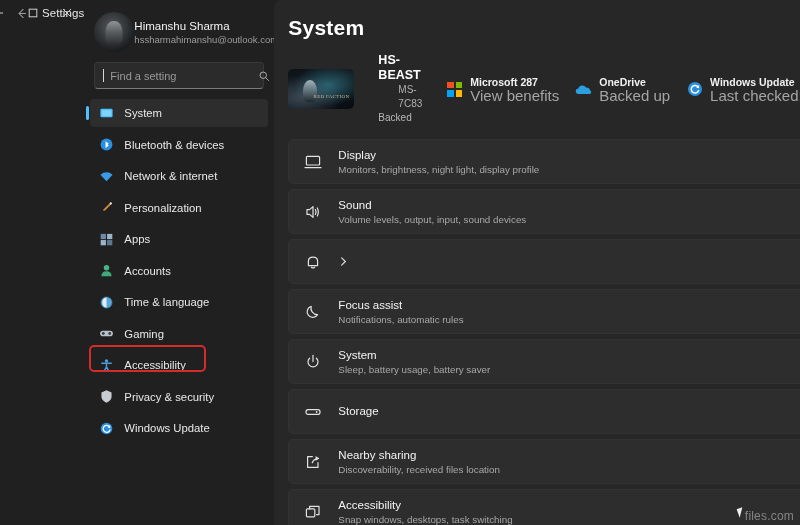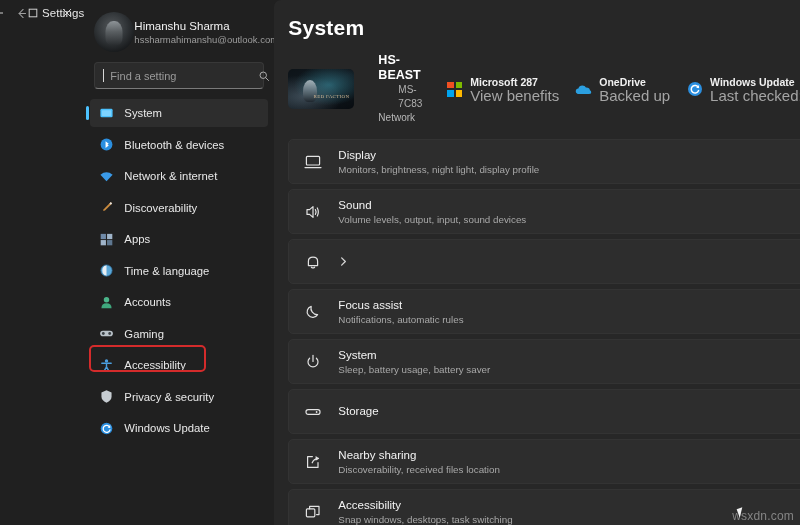--- a/index.html
+++ b/index.html
@@ -343,54 +343,54 @@
           <span class="nav-label">Network &amp; internet</span>
         </div>
 
         <div class="nav-item">
           <span class="nav-icon">
             <svg viewBox="0 0 16 16">
                 <path d="M12.6 2.2 L14 3.6 L6.4 11.2 L4.4 11.8 L5 9.8 Z" fill="#c98a3e"></path>
                 <path d="M12.6 2.2 L14 3.6 L12.6 5 L11.2 3.6 Z" fill="#e0e0e0"></path>
               </svg>
           </span>
-          <span class="nav-label">Discoverability</span>
+          <span class="nav-label">Personalization</span>
         </div>
 
         <div class="nav-item">
           <span class="nav-icon">
             <svg viewBox="0 0 16 16">
                 <rect x="1.8" y="2" width="5.6" height="5.6" fill="#6f8aa8"></rect>
                 <rect x="8.6" y="2" width="5.6" height="5.6" fill="#9fb4c9"></rect>
                 <rect x="1.8" y="8.6" width="5.6" height="5.6" fill="#9fb4c9"></rect>
                 <rect x="8.6" y="8.6" width="5.6" height="5.6" fill="#5e7790"></rect>
               </svg>
           </span>
           <span class="nav-label">Apps</span>
         </div>
 
         <div class="nav-item">
           <span class="nav-icon">
             <svg viewBox="0 0 16 16">
+                <circle cx="8" cy="5" r="2.9" fill="#4bb58a"></circle>
+                <path d="M2.6 14 Q2.6 8.8 8 8.8 Q13.4 8.8 13.4 14 Z" fill="#3fa87d"></path>
+              </svg>
+          </span>
+          <span class="nav-label">Accounts</span>
+        </div>
+
+        <div class="nav-item">
+          <span class="nav-icon">
+            <svg viewBox="0 0 16 16">
                 <circle cx="8" cy="8" r="6" fill="#5aa7d8"></circle>
                 <path d="M8 2.2 A6 6 0 0 0 8 13.8 Z" fill="#e7eef3"></path>
                 <circle cx="8" cy="8" r="6" fill="none" stroke="#2f6f9b" stroke-width=".8"></circle>
               </svg>
           </span>
           <span class="nav-label">Time &amp; language</span>
-        </div>
-
-        <div class="nav-item">
-          <span class="nav-icon">
-            <svg viewBox="0 0 16 16">
-                <circle cx="8" cy="5" r="2.9" fill="#4bb58a"></circle>
-                <path d="M2.6 14 Q2.6 8.8 8 8.8 Q13.4 8.8 13.4 14 Z" fill="#3fa87d"></path>
-              </svg>
-          </span>
-          <span class="nav-label">Accounts</span>
         </div>
 
         <div class="nav-item">
           <span class="nav-icon">
             <svg viewBox="0 0 16 16">
                 <rect x="1.2" y="5" width="13.6" height="6" rx="3" fill="#b9c2c9"></rect>
                 <circle cx="4.6" cy="8" r="1.5" fill="#3b4146"></circle>
                 <circle cx="11.4" cy="8" r="1.5" fill="#3b4146"></circle>
               </svg>
           </span>
@@ -437,21 +437,21 @@
       <div class="page-title">System</div>
 
       <div class="device-row">
         <div class="device-thumb">
           <div class="fig2"></div>
           <div class="logo-t">RED FACTION</div>
         </div>
         <div class="device-info">
           <div class="device-name">HS-BEAST</div>
           <div class="device-model">MS-7C83</div>
-          <div class="device-rename">Network</div>
+          <div class="device-rename">Backed</div>
         </div>
 
         <div class="status-cards">
           <div class="status-card">
             <span class="sc-icon">
               <span class="ms-logo">
                   <i></i>
                   <i></i>
                   <i></i>
                   <i></i>
@@ -633,15 +633,15 @@
         </div>
 
       </div>
 
       <div class="scrollbar">
         <div class="scroll-thumb"></div>
       </div>
     </div>
   </div>
 
-  <div class="watermark">wsxdn.com</div>
+  <div class="watermark">files.com</div>
   <div class="cursor"></div>
 </div>
 
 </body></html>

